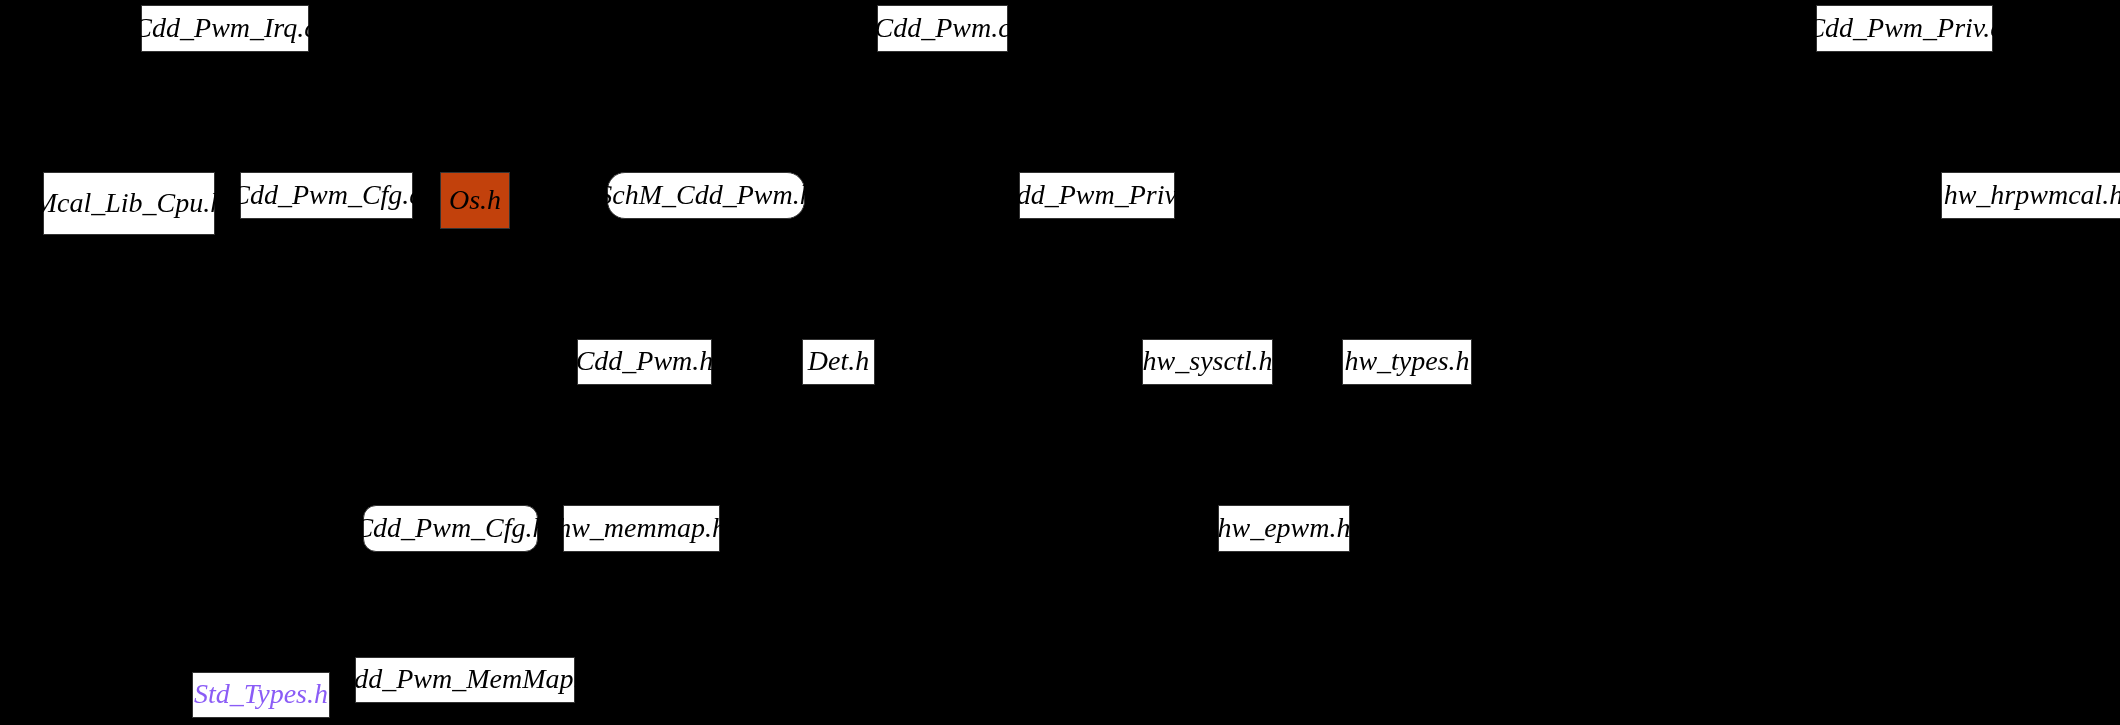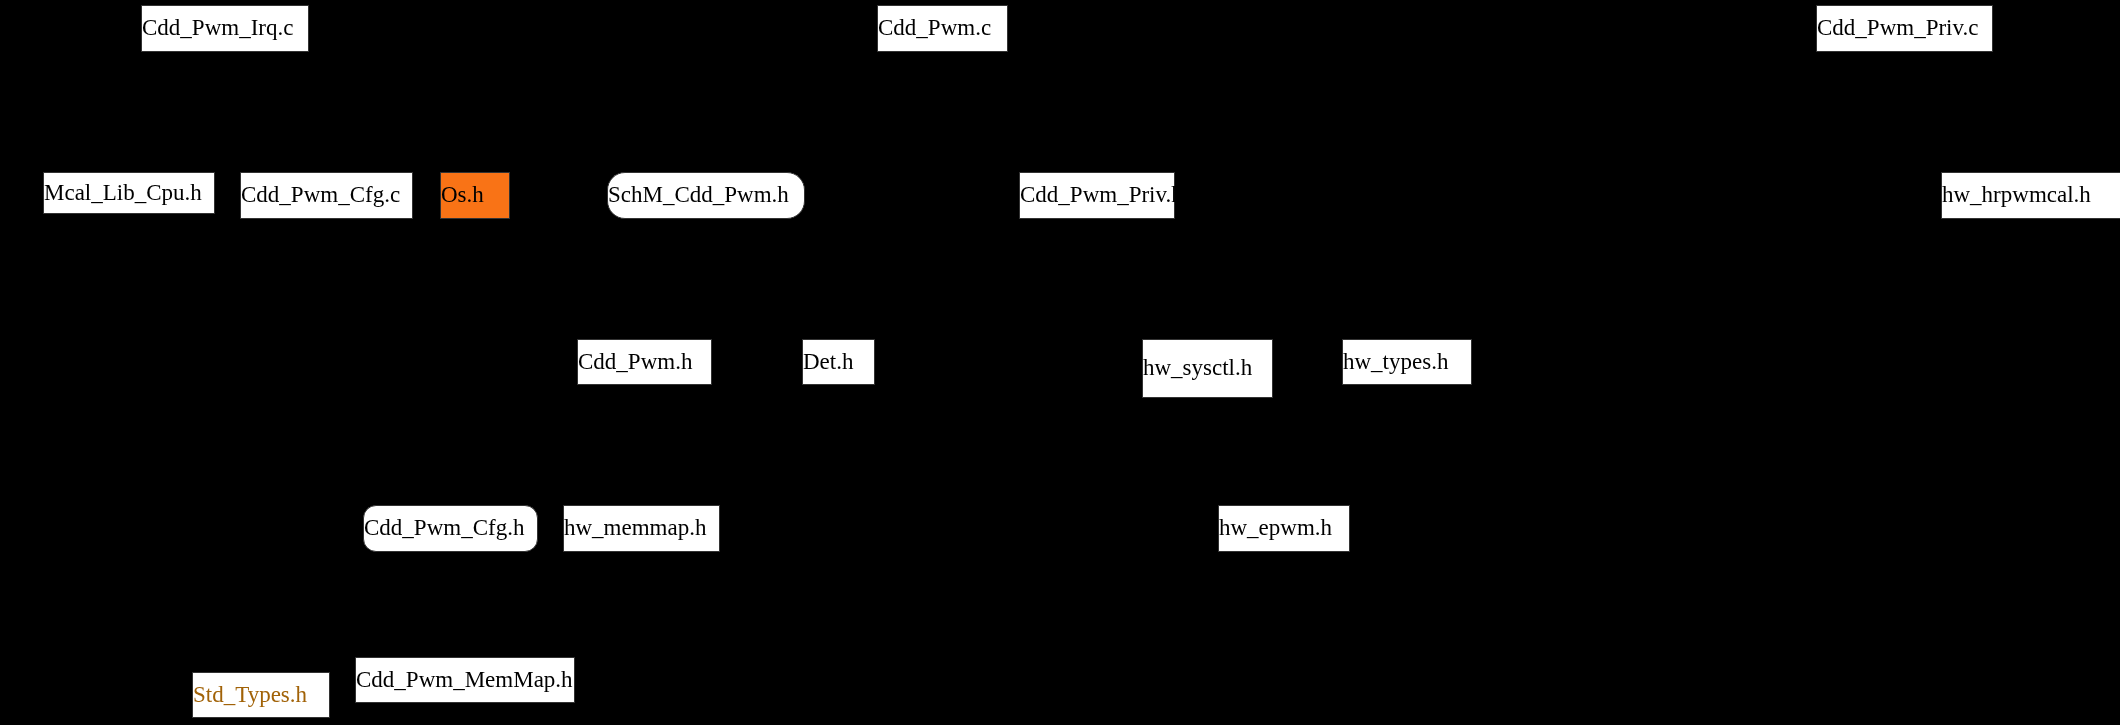--- a/index.html
+++ b/index.html
@@ -16,81 +16,83 @@
     font-family: "Liberation Serif", "DejaVu Serif", serif;
   }
   .node {
     position: absolute;
     box-sizing: border-box;
     background: #ffffff;
     border: 1px solid #333333;
     color: #000000;
     display: flex;
     align-items: center;
-    font-size: 23px;
+    justify-content: center;
+    font-size: 28px;
     white-space: nowrap;
     line-height: 1;
+    font-style: italic;
   }
   .node span {
     display: inline-block;
     padding-bottom: 2px;
   }
 </style>
 </head>
 <body>
 
 <div id="canvas" style="background: rgb(0, 0, 0);">
 
 <div class="node" style="left: 141px; top: 5px; width: 168px; height: 47px; background: rgb(255, 255, 255); border-color: rgb(51, 51, 51); color: rgb(0, 0, 0);">
       <span>Cdd_Pwm_Irq.c</span>
     </div>
     <div class="node" style="left: 877px; top: 5px; width: 131px; height: 47px; background: rgb(255, 255, 255); border-color: rgb(51, 51, 51); color: rgb(0, 0, 0);">
       <span>Cdd_Pwm.c</span>
     </div>
     <div class="node" style="left: 1816px; top: 5px; width: 177px; height: 47px; background: rgb(255, 255, 255); border-color: rgb(51, 51, 51); color: rgb(0, 0, 0);">
       <span>Cdd_Pwm_Priv.c</span>
     </div>
-    <div class="node" style="left: 43px; top: 172px; width: 172px; height: 42px; background: rgb(255, 255, 255); border-color: rgb(51, 51, 51); color: rgb(0, 0, 0);">
+    <div class="node" style="left: 43px; top: 172px; width: 172px; height: 63px; background: rgb(255, 255, 255); border-color: rgb(51, 51, 51); color: rgb(0, 0, 0);">
       <span>Mcal_Lib_Cpu.h</span>
     </div>
     <div class="node" style="left: 240px; top: 172px; width: 173px; height: 47px; background: rgb(255, 255, 255); border-color: rgb(51, 51, 51); color: rgb(0, 0, 0);">
       <span>Cdd_Pwm_Cfg.c</span>
     </div>
-    <div class="node" style="left: 440px; top: 172px; width: 70px; height: 47px; background: #f97316; border-color: rgb(51, 51, 51); color: rgb(0, 0, 0);">
+    <div class="node" style="left: 440px; top: 172px; width: 70px; height: 57px; background: #c2410c; border-color: rgb(51, 51, 51); color: rgb(0, 0, 0);">
       <span>Os.h</span>
     </div>
     <div class="node" style="left: 607px; top: 172px; width: 198px; height: 47px; background: rgb(255, 255, 255); border-color: rgb(51, 51, 51); color: rgb(0, 0, 0); border-radius: 18px;">
       <span>SchM_Cdd_Pwm.h</span>
     </div>
     <div class="node" style="left: 1019px; top: 172px; width: 156px; height: 47px; background: rgb(255, 255, 255); border-color: rgb(51, 51, 51); color: rgb(0, 0, 0);">
       <span>Cdd_Pwm_Priv.h</span>
     </div>
     <div class="node" style="left: 1941px; top: 172px; width: 185px; height: 47px; background: rgb(255, 255, 255); border-color: rgb(51, 51, 51); color: rgb(0, 0, 0);">
       <span>hw_hrpwmcal.h</span>
     </div>
     <div class="node" style="left: 577px; top: 339px; width: 135px; height: 46px; background: rgb(255, 255, 255); border-color: rgb(51, 51, 51); color: rgb(0, 0, 0);">
       <span>Cdd_Pwm.h</span>
     </div>
     <div class="node" style="left: 802px; top: 339px; width: 73px; height: 46px; background: rgb(255, 255, 255); border-color: rgb(51, 51, 51); color: rgb(0, 0, 0);">
       <span>Det.h</span>
     </div>
-    <div class="node" style="left: 1142px; top: 339px; width: 131px; height: 59px; background: rgb(255, 255, 255); border-color: rgb(51, 51, 51); color: rgb(0, 0, 0);">
+    <div class="node" style="left: 1142px; top: 339px; width: 131px; height: 46px; background: rgb(255, 255, 255); border-color: rgb(51, 51, 51); color: rgb(0, 0, 0);">
       <span>hw_sysctl.h</span>
     </div>
     <div class="node" style="left: 1342px; top: 339px; width: 130px; height: 46px; background: rgb(255, 255, 255); border-color: rgb(51, 51, 51); color: rgb(0, 0, 0);">
       <span>hw_types.h</span>
     </div>
     <div class="node" style="left: 363px; top: 505px; width: 175px; height: 47px; background: rgb(255, 255, 255); border-color: rgb(51, 51, 51); color: rgb(0, 0, 0); border-radius: 13px;">
       <span>Cdd_Pwm_Cfg.h</span>
     </div>
     <div class="node" style="left: 563px; top: 505px; width: 157px; height: 47px; background: rgb(255, 255, 255); border-color: rgb(51, 51, 51); color: rgb(0, 0, 0);">
       <span>hw_memmap.h</span>
     </div>
     <div class="node" style="left: 1218px; top: 505px; width: 132px; height: 47px; background: rgb(255, 255, 255); border-color: rgb(51, 51, 51); color: rgb(0, 0, 0);">
       <span>hw_epwm.h</span>
     </div>
-    <div class="node" style="left: 192px; top: 672px; width: 138px; height: 46px; background: rgb(255, 255, 255); border-color: rgb(51, 51, 51); color: #a16207;">
+    <div class="node" style="left: 192px; top: 672px; width: 138px; height: 46px; background: rgb(255, 255, 255); border-color: rgb(51, 51, 51); color: #8b5cf6;">
       <span>Std_Types.h</span>
     </div>
     <div class="node" style="left: 355px; top: 657px; width: 220px; height: 46px; background: rgb(255, 255, 255); border-color: rgb(51, 51, 51); color: rgb(0, 0, 0);">
       <span>Cdd_Pwm_MemMap.h</span>
     </div>
   </div>
 
 </body></html>

